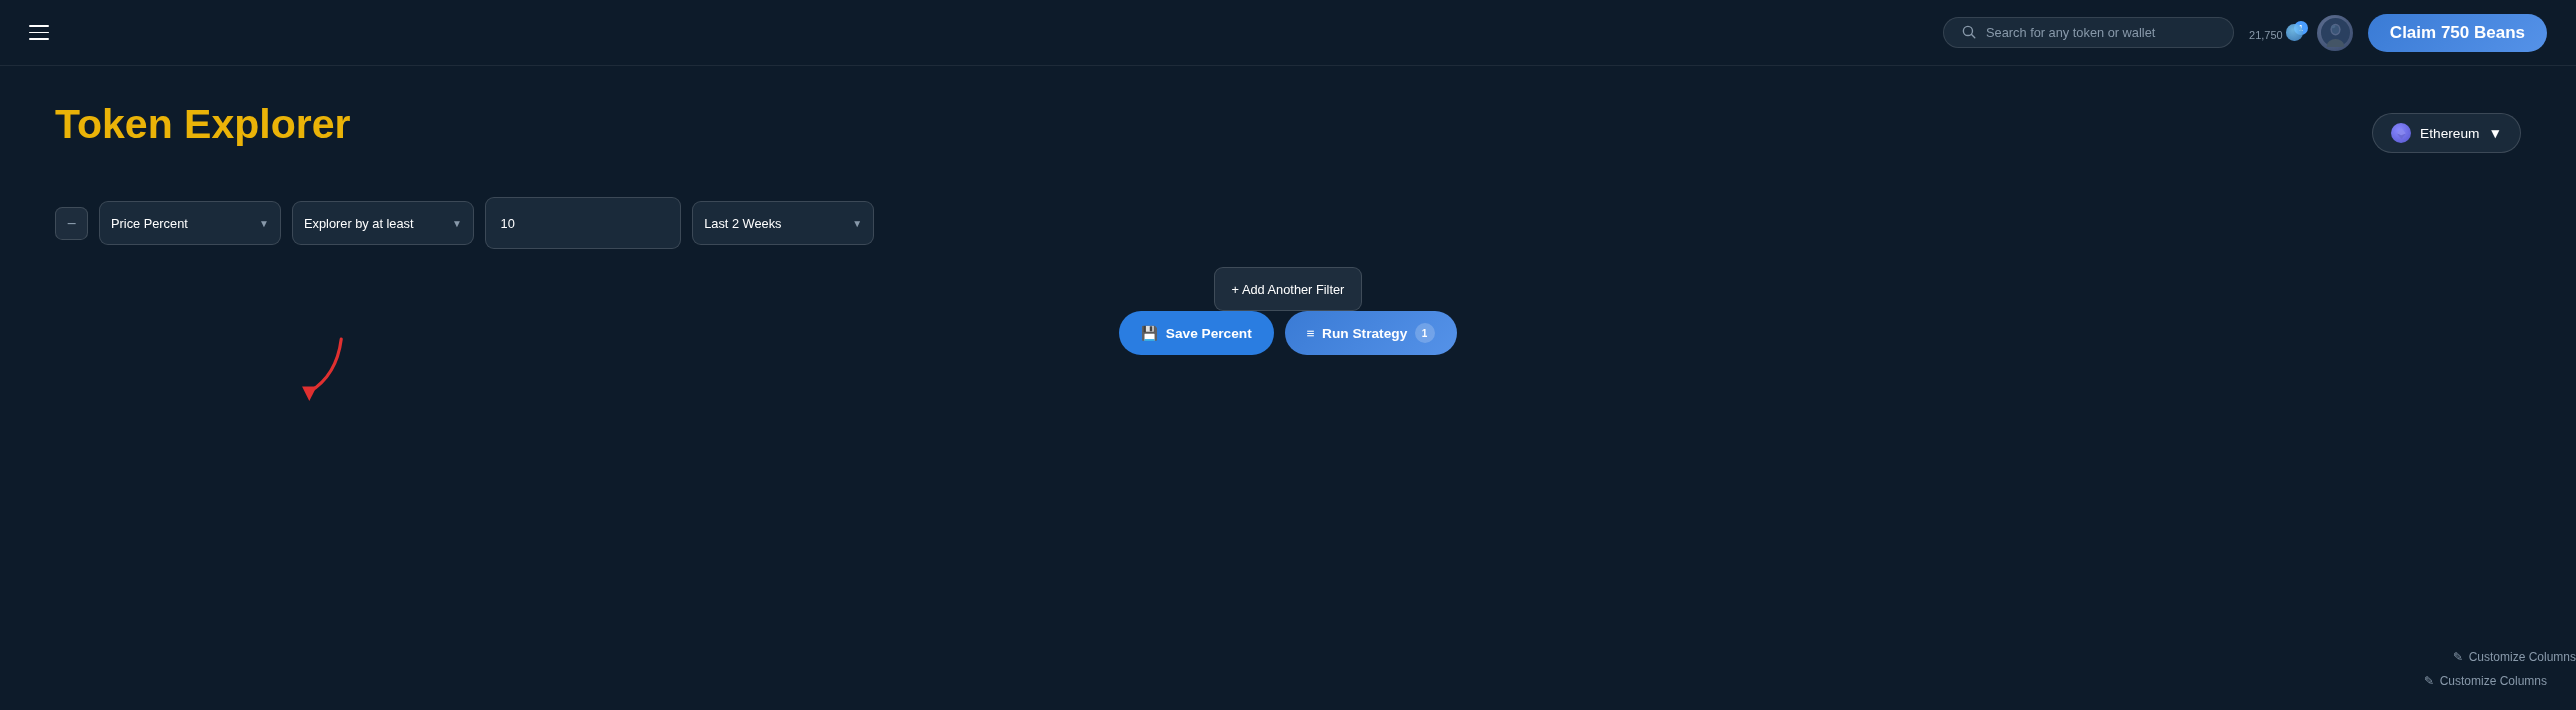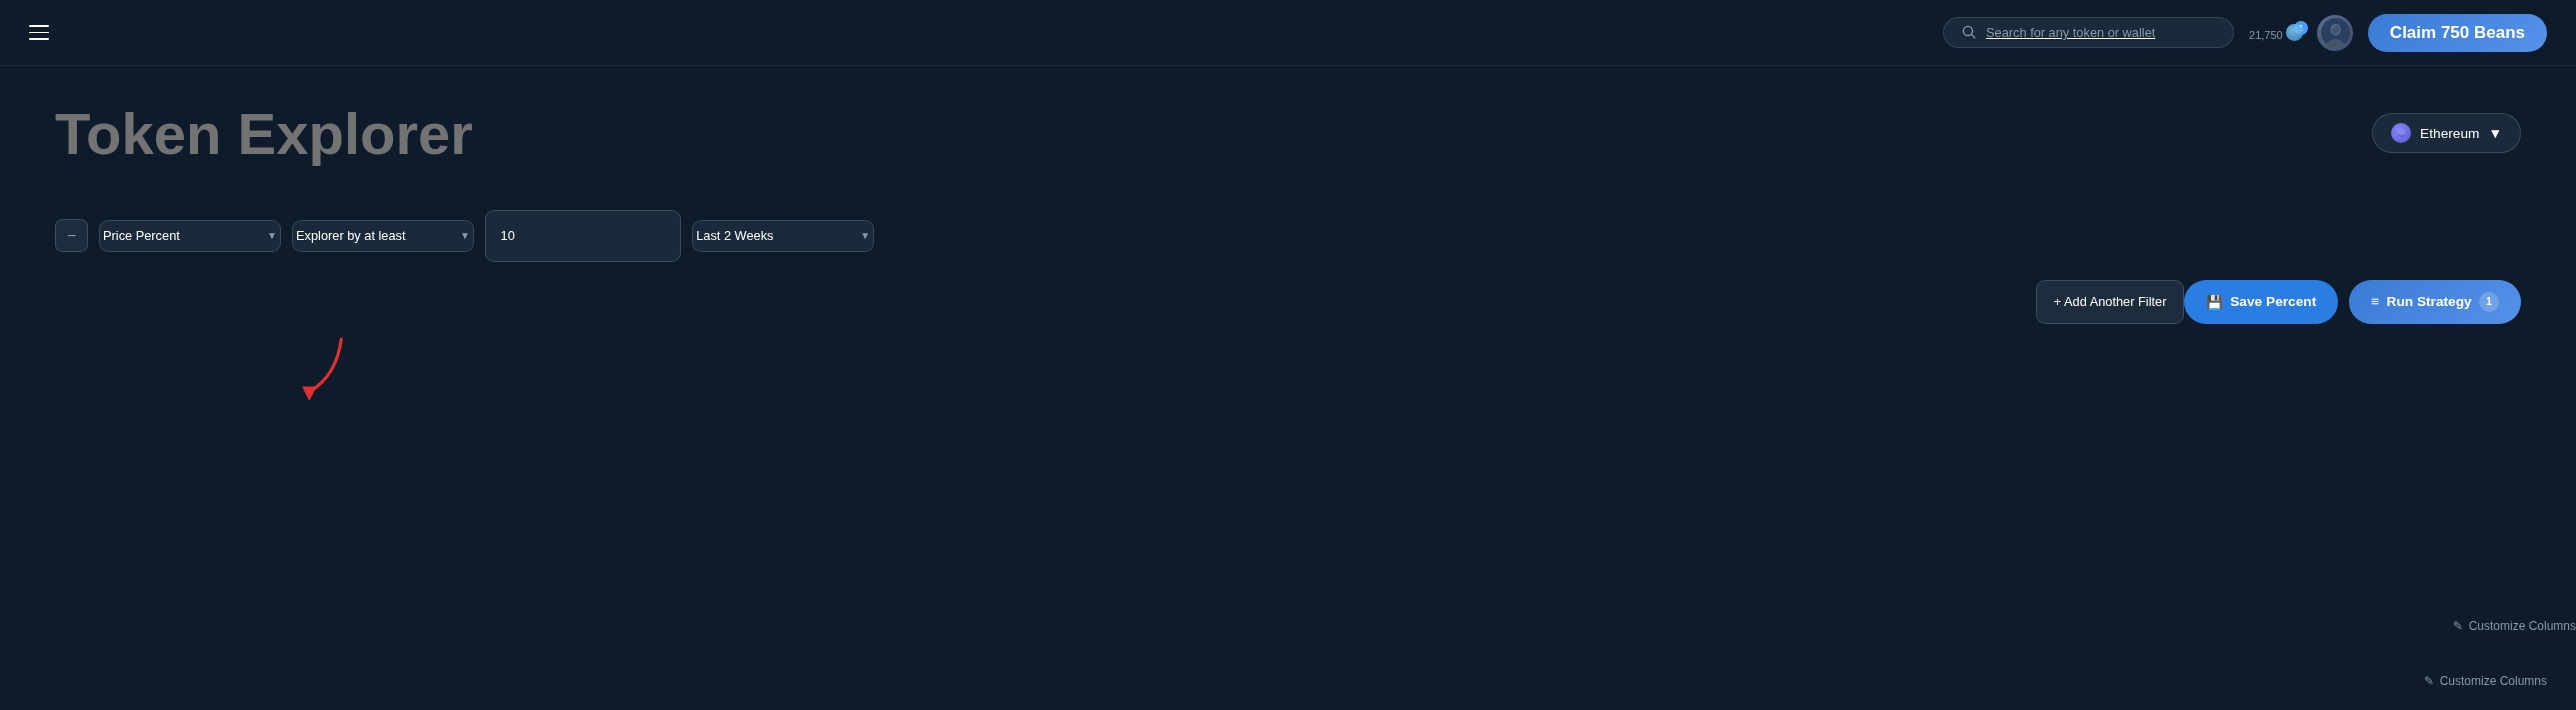--- a/index.html
+++ b/index.html
@@ -52,21 +52,20 @@
     .search-bar {
       display: flex;
       align-items: center;
       gap: 9px;
       background-color: #1a2a3a;
       border: 0.9px solid rgba(255,255,255,0.12);
       border-radius: 22px;
       padding: 7.3px 18px;
       width: 291px;
       cursor: text;
-      text-decoration: underline;
     }
 
     .search-bar .search-icon-svg {
       color: #8899aa;
       font-size: 12.8px;
     }
 
     .search-bar span {
       color: #8899aa;
       font-size: 12.8px;
@@ -146,23 +145,23 @@
     }
 
     .page-header {
       display: flex;
       align-items: flex-start;
       justify-content: space-between;
       margin-bottom: 44px;
     }
 
     .page-title {
-      font-size: 58px;
+      font-size: 41px;
       font-weight: 800;
-      color: #737373;
+      color: #eab308;
       line-height: 1.1;
     }
 
     .network-selector {
       display: flex;
       align-items: center;
       gap: 9px;
       background-color: #1a2a3a;
       border: 0.9px solid rgba(255,255,255,0.15);
       border-radius: 22px;
@@ -221,24 +220,24 @@
     }
 
     .filter-select {
       display: flex;
       align-items: center;
       justify-content: space-between;
       gap: 7.3px;
       background-color: #1a2a3a;
       border: 0.9px solid rgba(255,255,255,0.15);
       border-radius: 9px;
-      padding: 9px 3px;
+      padding: 9px 11px;
       cursor: pointer;
       min-width: 182px;
-      height: 32px;
+      height: 44px;
     }
 
     .filter-select span {
       font-size: 12.8px;
       color: #ffffff;
     }
 
     .filter-select .select-chevron {
       color: #8899aa;
       font-size: 10px;
@@ -257,22 +256,23 @@
     }
 
     .filter-input::placeholder {
       color: #8899aa;
     }
 
     
     .actions-row {
       display: flex;
       align-items: center;
-      justify-content: flex-end;
+      justify-content: space-between;
       margin-top: 3.6px;
+      flex-direction: column;
     }
 
     .add-filter-btn {
       display: flex;
       align-items: center;
       gap: 7.3px;
       background-color: #1e2d3d;
       border: 0.9px solid rgba(255,255,255,0.15);
       border-radius: 9px;
       color: #ffffff;

